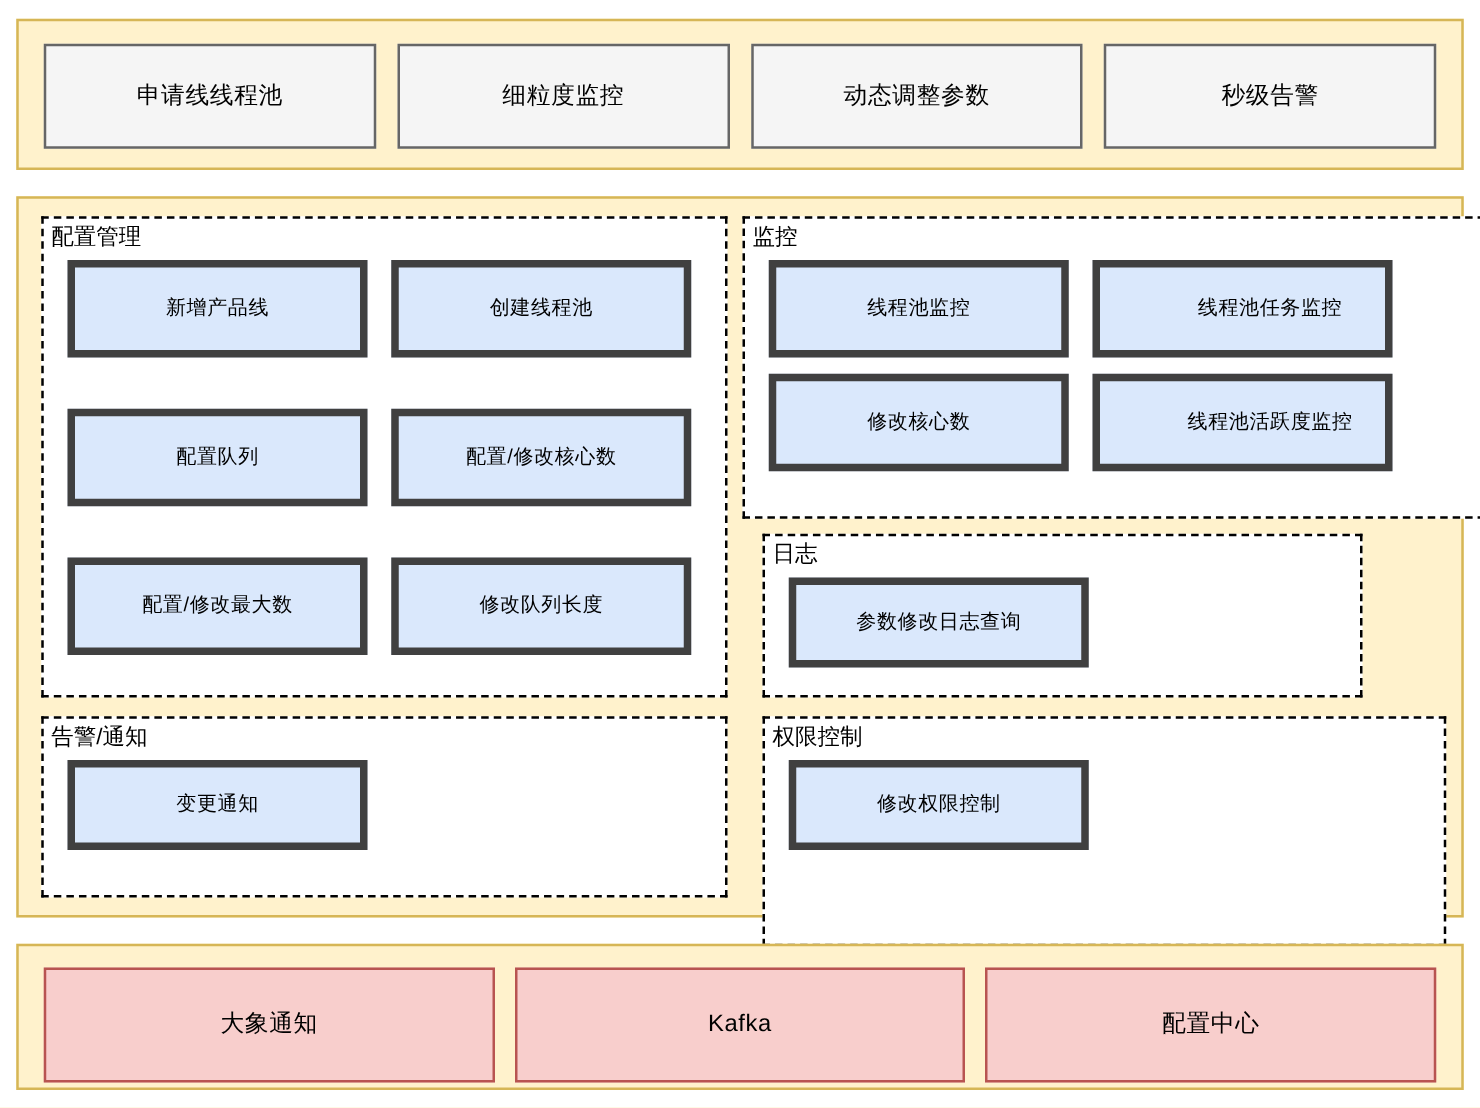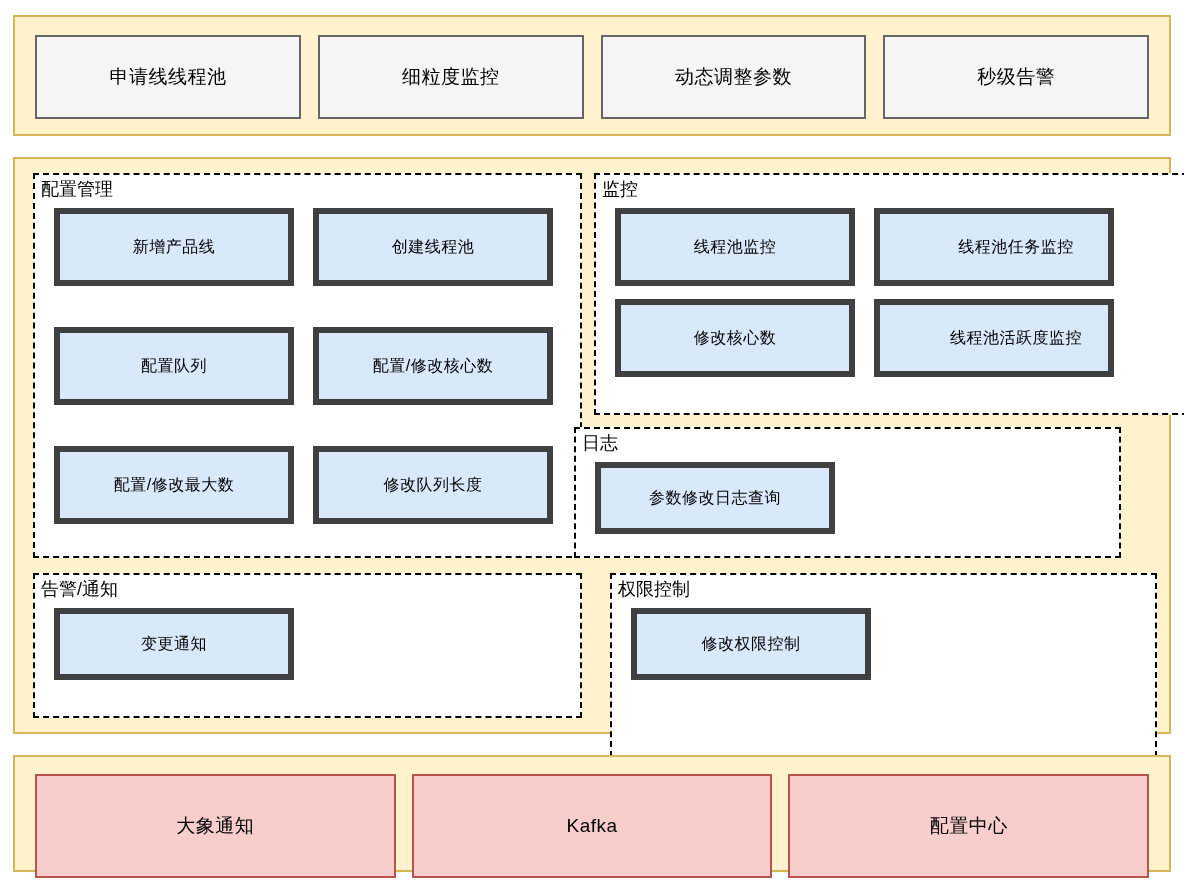--- a/index.html
+++ b/index.html
@@ -76,21 +76,21 @@
     left: 19px;
     right: 14px;
     top: 33px;
     bottom: 10px;
   }
 
   
   #grp-config   { left: 33px;  top: 173px; width: 549px; height: 385px; }
   #grp-alert    { left: 33px;  top: 573px; width: 549px; height: 145px; }
   #grp-monitor  { left: 594px; top: 173px; width: 614px; height: 242px; }
-  #grp-log      { left: 574px; top: 427px; width: 547px; height: 131px; }
+  #grp-log      { left: 610px; top: 427px; width: 480px; height: 131px; }
   #grp-perm     { left: 610px; top: 573px; width: 547px; height: 184px; text-decoration: underline; }
 
   
   .blue-grid {
     display: flex;
     flex-wrap: wrap;
     align-content: flex-start;
   }
   .blue-box {
     background: #dae8fc;
@@ -137,21 +137,21 @@
     width: 240px;
     height: 72px;
   }
 
   
   .pink-row {
     position: absolute;
     left: 20px;
     top: 17px;
     right: 20px;
-    height: 104px;
+    height: 92px;
     display: flex;
     gap: 16px;
   }
   .pink-box {
     flex: 1 1 0;
     background: #f8cecc;
     border: 2px solid #b85450;
     box-sizing: border-box;
     display: flex;
     align-items: center;

